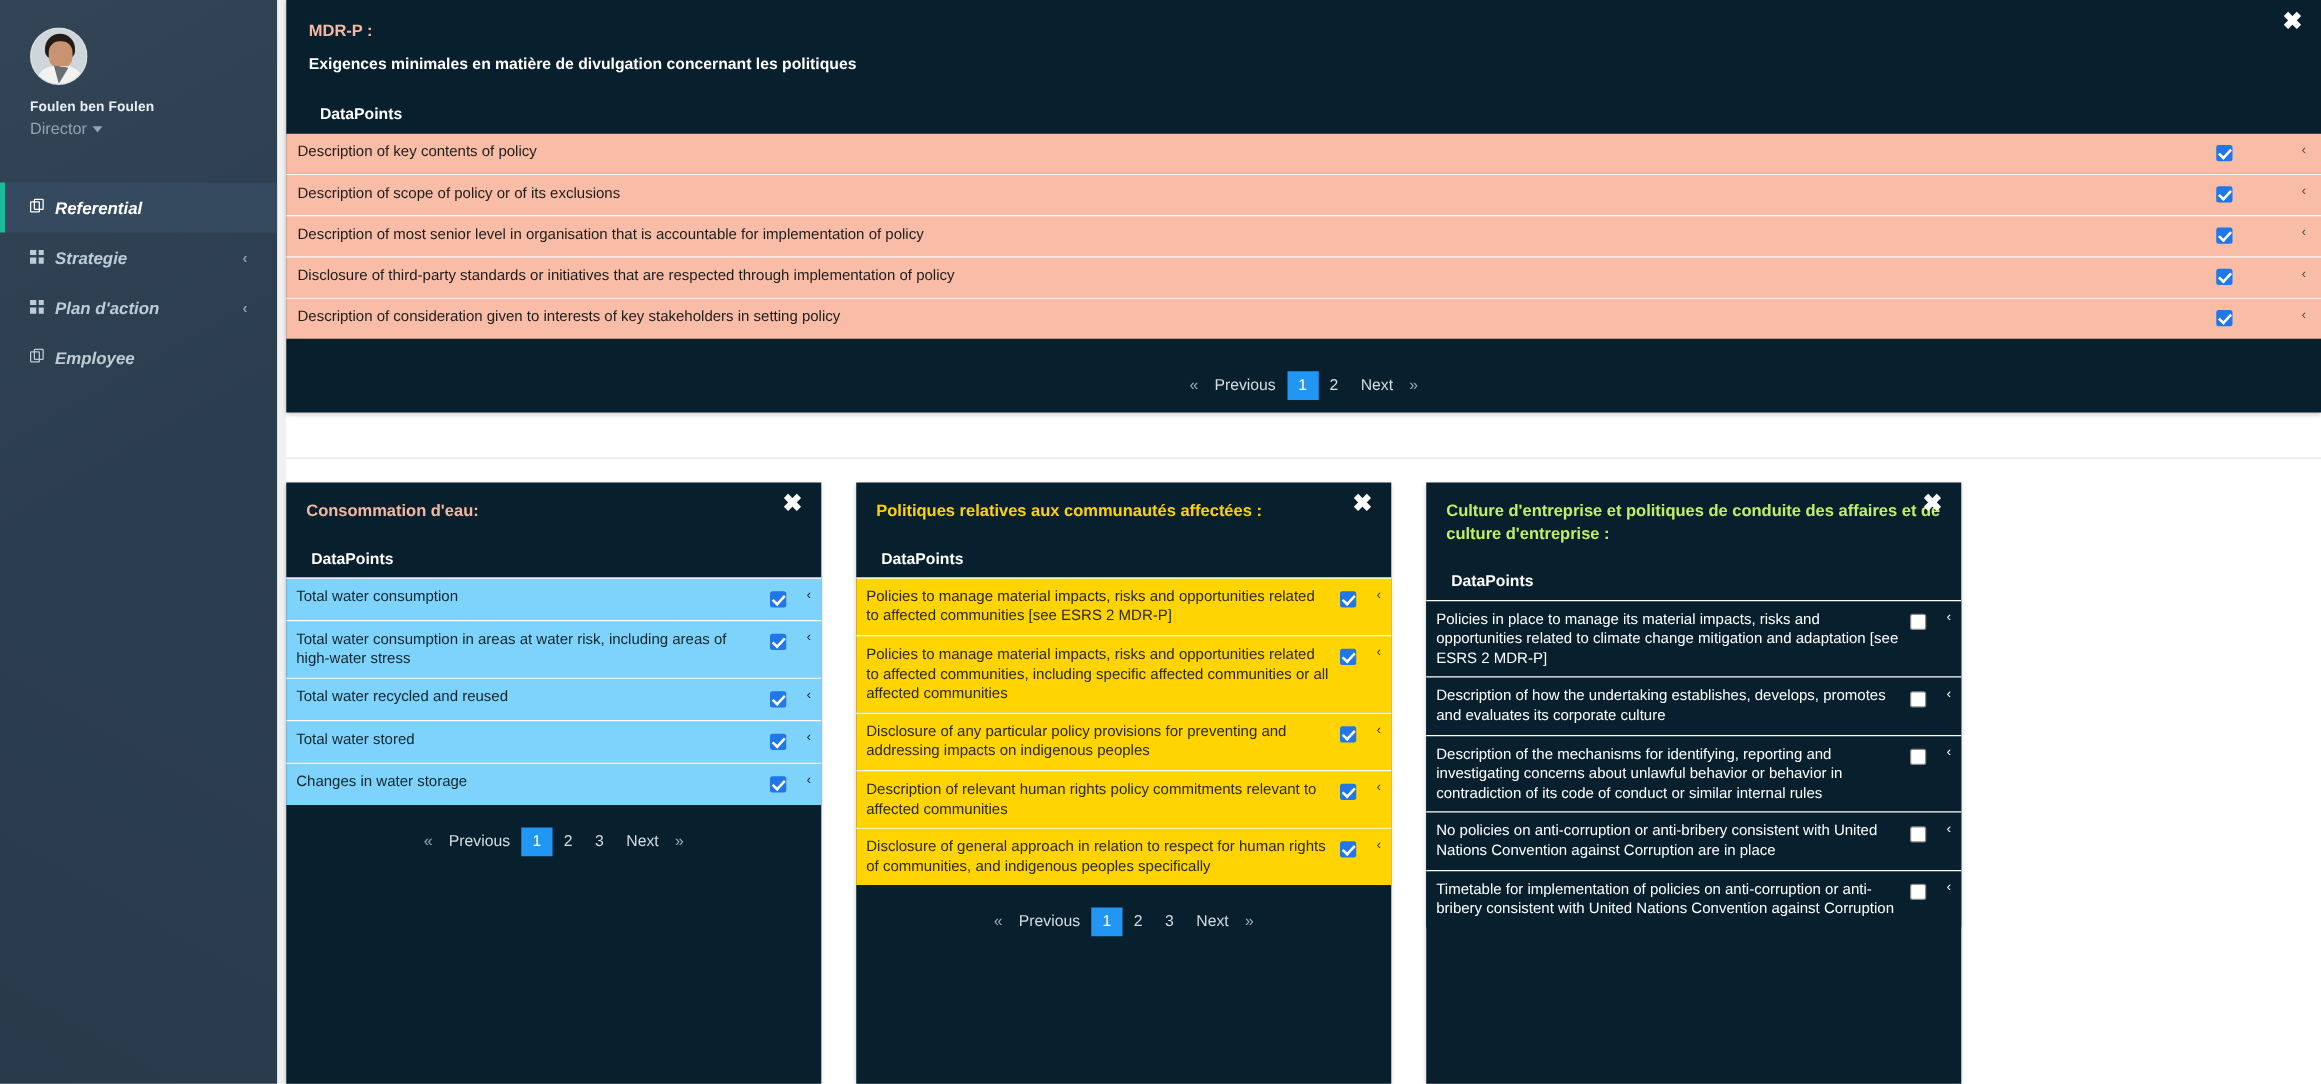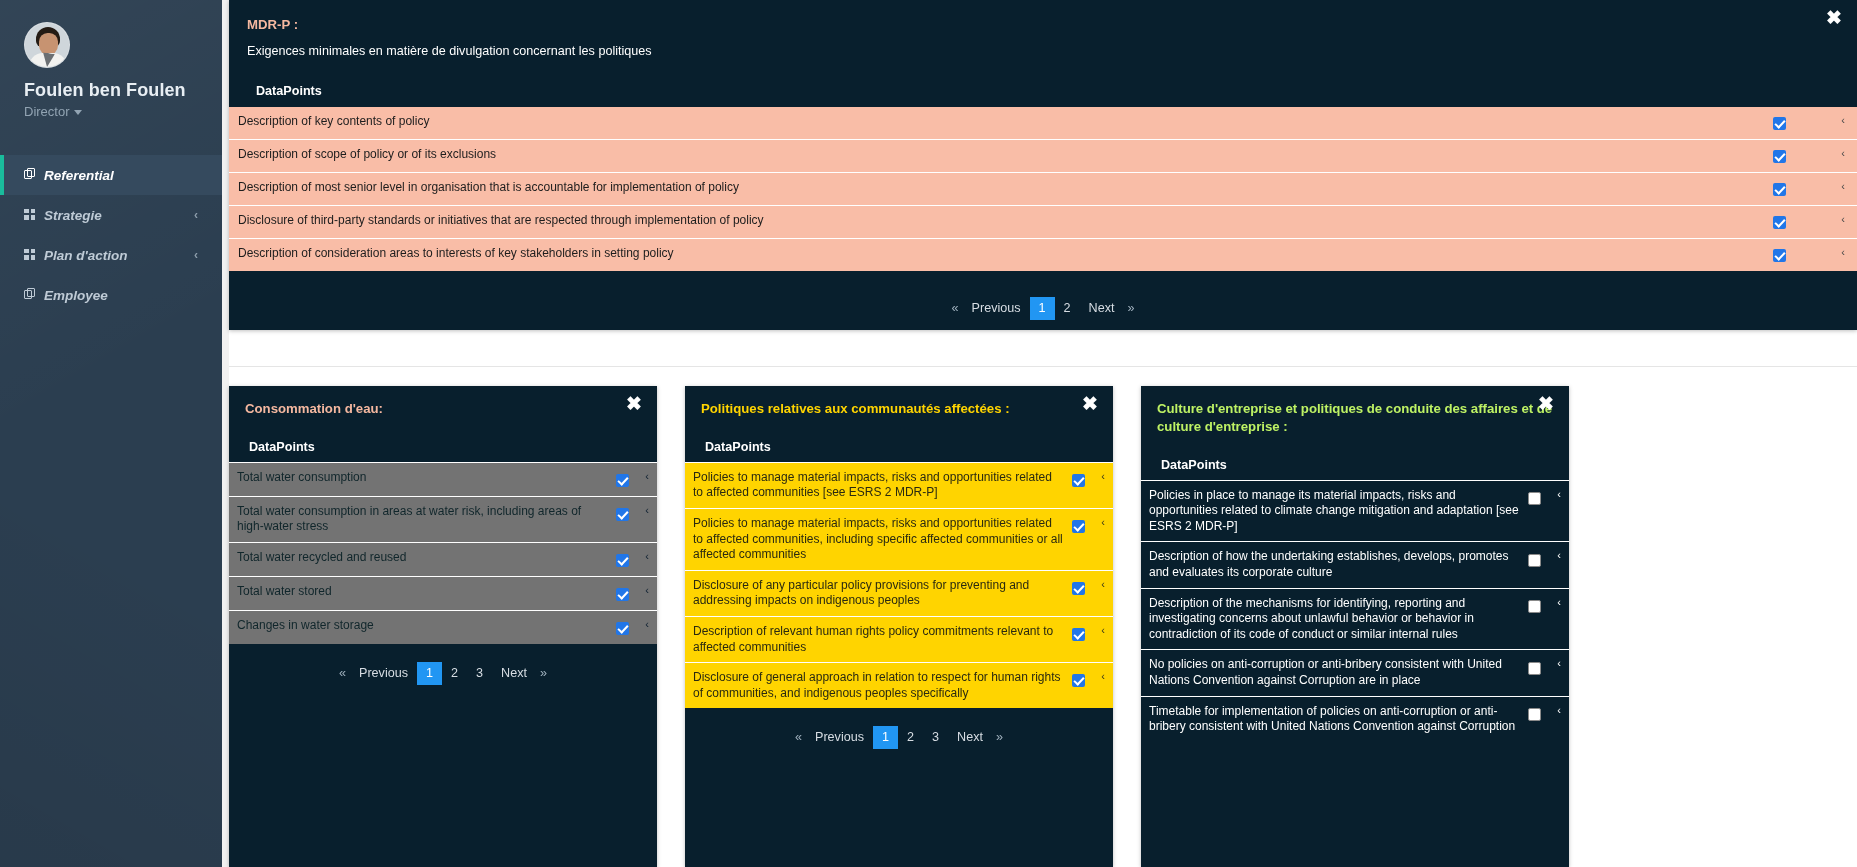--- a/index.html
+++ b/index.html
@@ -43,21 +43,21 @@
     background:#6b6f73; transform: rotate(8deg);
     clip-path: polygon(0 0, 100% 0, 50% 100%);
   }
   .avatar .face-bg {
     position:absolute; left:0; top:0; width:46px; height:46px;
     background: linear-gradient(120deg,#e3e6e3 0%, #b9bcb8 100%);
     z-index:-1;
   }
   #username {
     margin-top: 12px;
-    color: #e8eef3; font-size: 18px; font-weight: 700;
+    color: #e8eef3; font-size: 11px; font-weight: 700;
     letter-spacing: .1px;
   }
   #role {
     margin-top: 3px; color: #92a4b3; font-size: 13px;
   }
   #role .caret {
     display: inline-block; margin-left: 4px;
     border-left: 4px solid transparent; border-right: 4px solid transparent;
     border-top: 5px solid #92a4b3; vertical-align: middle;
   }
@@ -119,21 +119,21 @@
   .card .close-x {
     position: absolute; right: 13px; top: 8px;
     width: 20px; height: 20px; cursor: pointer;
     color: #ffffff; font-size: 19px; font-weight: 700; line-height: 20px;
     text-align: center;
   }
   .card-title {
     font-size: 13.2px; font-weight: 700; line-height: 1.35;
   }
   .card-sub {
-    font-size: 12.6px; color: #ffffff; font-weight: 400; margin-top: 10px;
+    font-size: 12.6px; color: #ffffff; font-weight: 700; margin-top: 10px;
   }
   .dp-header {
     color: #ffffff; font-weight: 700; font-size: 12.6px;
   }
 
   
   .dp-list { position: relative; }
   .dp-row {
     position: relative;
     display: flex; align-items: flex-start;
@@ -209,21 +209,21 @@
 
   .bcard .inner { padding: 14px 16px 0 16px; }
   .bcard .dp-header { margin-top: 22px; padding-left: 4px; }
   .bcard .dp-list { margin-top: 8px; }
   .bcard .dp-row { padding: 7px 0 7px 8px; }
   .bcard .dp-row .dp-cb { width: 30px; text-align:center; padding-top: 1px; }
   .bcard .dp-row .dp-chev { width: 20px; text-align:center; padding-top: 1px; }
   .bcard .pager { margin-top: 18px; }
 
   #card-water .card-title { color:#f5b8a0; }
-  #card-water .dp-row { background:#737373; color:#10262b; }
+  #card-water .dp-row { background:#7dd3fc; color:#10262b; }
   #card-water .dp-row:first-child { border-top:none; }
   #card-water .dp-row .dp-chev { color:#123; }
 
   #card-comm .card-title { color:#ffd400; }
   #card-comm .dp-row { background:#ffd400; color:#2a2a10; }
   #card-comm .dp-row:first-child { border-top:none; }
   #card-comm .dp-row .dp-chev { color:#3a3a1a; }
 
   #card-culture .card-title { color:#bef264; }
   #card-culture .dp-row {
@@ -302,21 +302,21 @@
           <div class="dp-text">Description of most senior level in organisation that is accountable for implementation of policy</div>
           <div class="dp-cb"><span class="cb"></span></div>
           <div class="dp-chev">‹</div>
         </div>
         <div class="dp-row">
           <div class="dp-text">Disclosure of third-party standards or initiatives that are respected through implementation of policy</div>
           <div class="dp-cb"><span class="cb"></span></div>
           <div class="dp-chev">‹</div>
         </div>
         <div class="dp-row">
-          <div class="dp-text">Description of consideration areas to interests of key stakeholders in setting policy</div>
+          <div class="dp-text">Description of consideration given to interests of key stakeholders in setting policy</div>
           <div class="dp-cb"><span class="cb"></span></div>
           <div class="dp-chev">‹</div>
         </div>
       </div>
     <div class="pager" id="mdrp-pager">
         <span class="chevtxt">«</span>
         <span class="pg-prev">Previous</span>
         <span class="pg-num active">1</span>
         <span class="pg-num">2</span>
         <span class="pg-next">Next</span>

